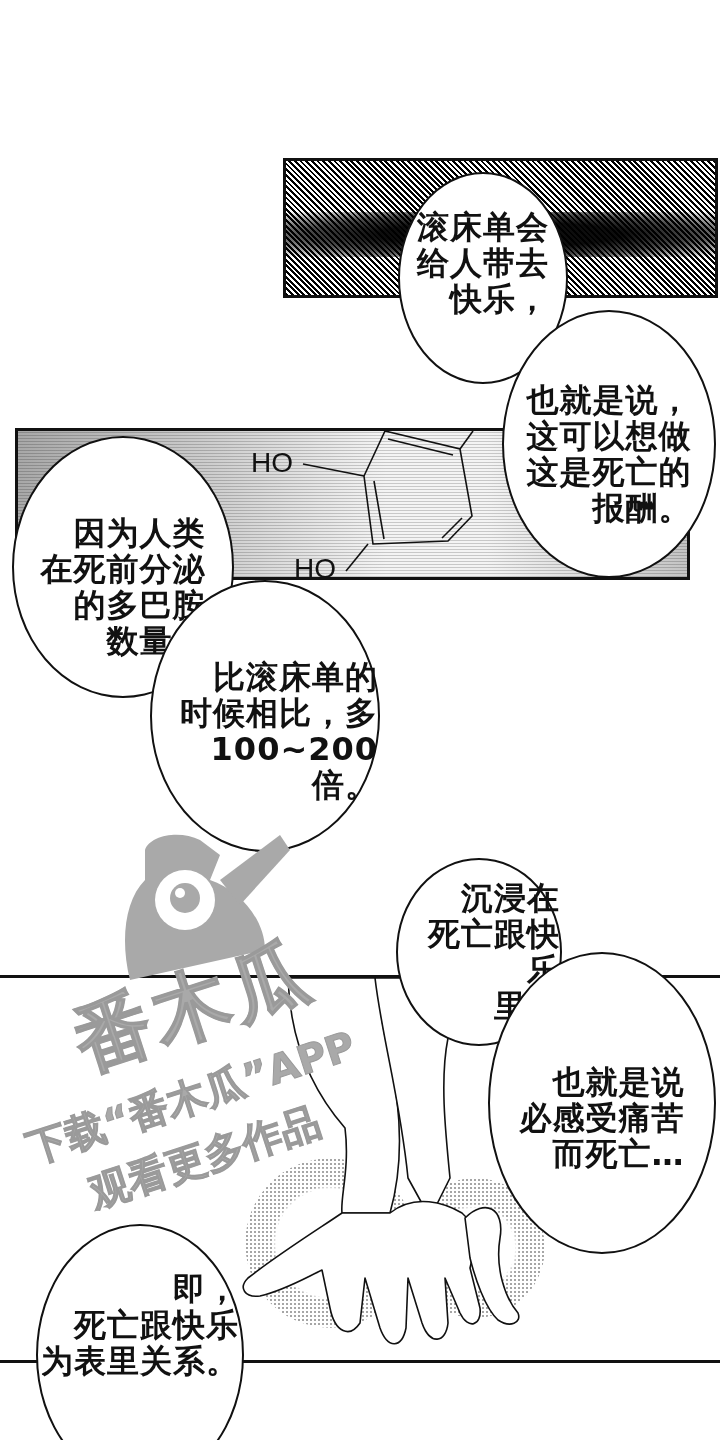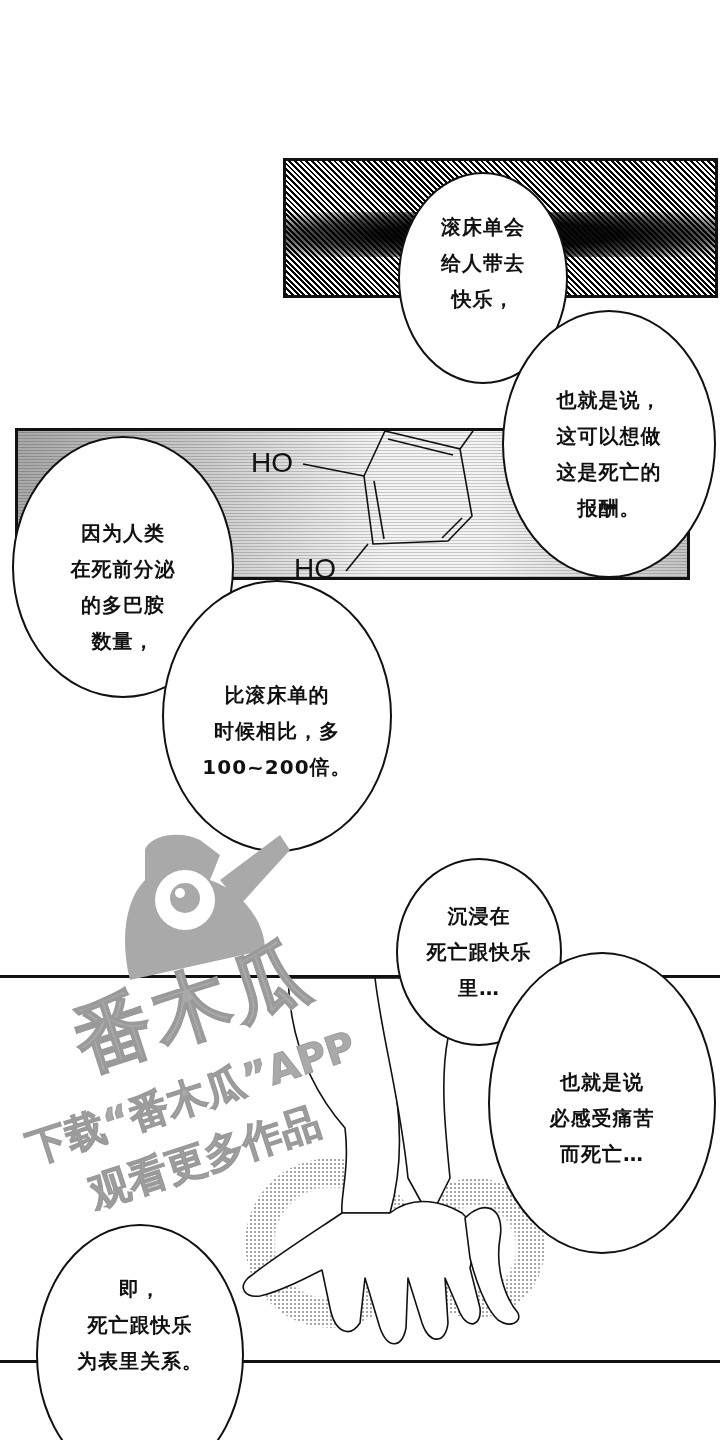--- a/index.html
+++ b/index.html
@@ -15,21 +15,21 @@
       content: ""; position: absolute; left: 0; right: 0; top: 38%; height: 34%;
       background: radial-gradient(ellipse at 50% 50%, rgba(0,0,0,0.95) 40%, rgba(0,0,0,0.7) 65%, rgba(0,0,0,0) 100%);
     }
     .screen {
       background:
         repeating-linear-gradient(0deg, rgba(0,0,0,0.18) 0 1px, rgba(255,255,255,0) 1px 3px),
         linear-gradient(90deg, #a8a8a8 0%, #cfcfcf 30%, #f4f4f4 55%, #f4f4f4 70%, #c4c4c4 100%);
     }
     .bubble { position: absolute; background: #fff; border: 2.5px solid #111; border-radius: 50%;
               box-sizing: border-box; display: flex; align-items: center; justify-content: center; }
-    .btext { font-size: 20px; line-height: 36px; text-align: center; font-weight: 600; white-space: pre-line; letter-spacing: 1px; }
+    .btext { font-size: 32px; line-height: 36px; text-align: right; font-weight: 600; white-space: pre-line; letter-spacing: 1px; }
     .hline { position: absolute; height: 3px; background: #111; }
     .chem { position: absolute; font-family: "Liberation Sans", sans-serif; font-size: 28px; }
     .wm { position: absolute; color: #a9a9a9; font-weight: 900; transform: rotate(-18deg);
           -webkit-text-stroke: 1px #9a9a9a; font-family: "DejaVu Sans", sans-serif; }
     .dots {
       background: radial-gradient(circle, rgba(0,0,0,0.35) 1px, rgba(0,0,0,0) 1.3px) 0 0 / 4px 4px;
     }
   </style>
 </head>
 <body>
@@ -78,21 +78,21 @@
 这可以想做
 这是死亡的
 报酬。</div>
 </div>
 <div class="bubble" style="left:12px; top:436px; width:222px; height:262px;">
   <div class="btext" style="margin-top:40px;">因为人类
 在死前分泌
 的多巴胺
 数量，</div>
 </div>
-<div class="bubble" style="left:162px; top:580px; width:230px; height:272px;">
+<div class="bubble" style="left:150px; top:580px; width:230px; height:272px;">
   <div class="btext" style="margin-top:30px;">比滚床单的
 时候相比，多
 100~200倍。</div>
 </div>
 <div class="bubble" style="left:396px; top:858px; width:166px; height:188px;">
   <div class="btext">沉浸在
 死亡跟快乐
 里…</div>
 </div>
 <div class="bubble" style="left:488px; top:952px; width:228px; height:302px;">

